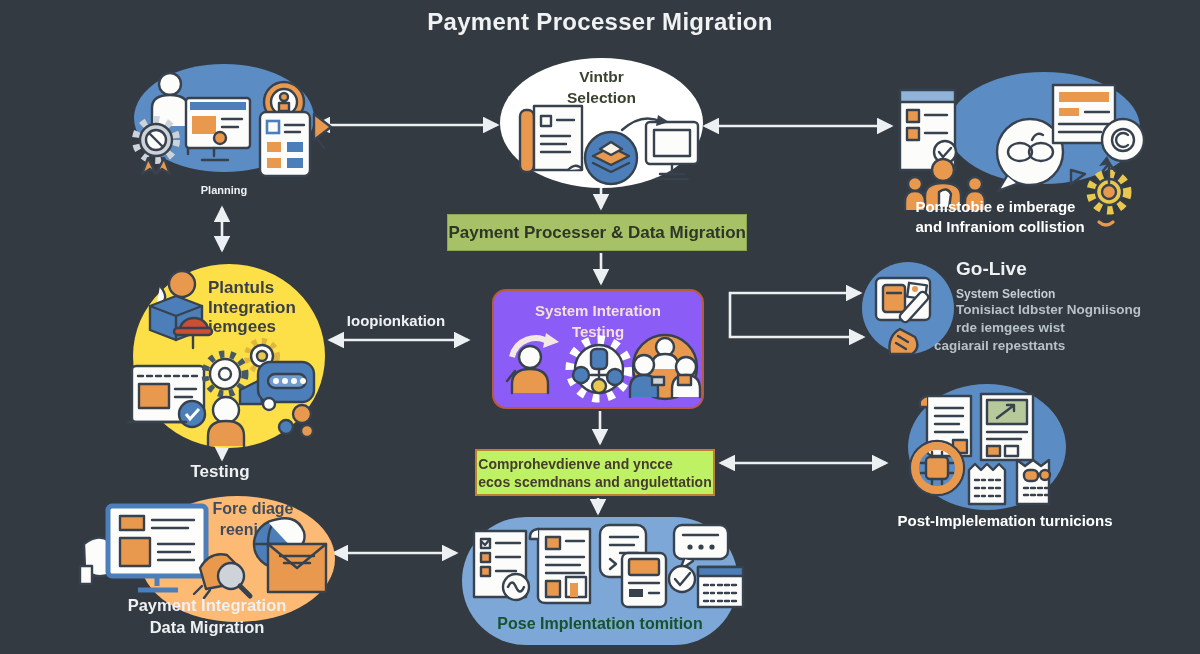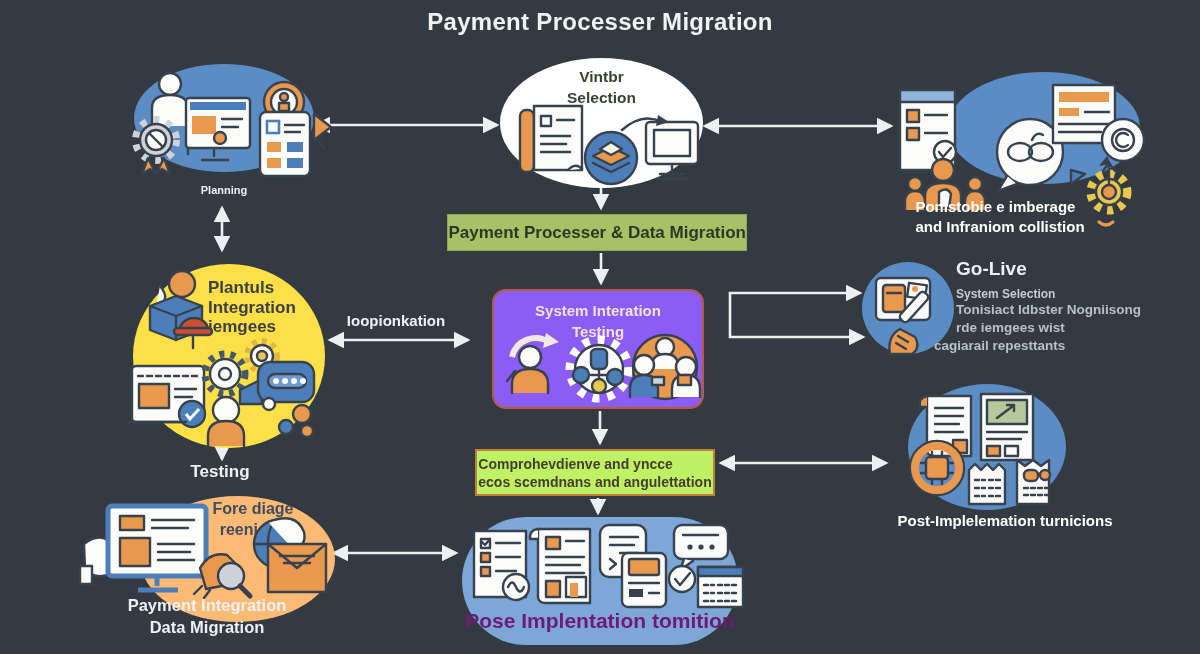--- a/index.html
+++ b/index.html
@@ -33,21 +33,21 @@
   #t-sit{position:absolute;left:0;top:9px;width:100%;text-align:center;font-size:15px;font-weight:800;color:#f6e0d8;line-height:21px;}
   #t-golive{position:absolute;left:956px;top:258px;color:#eef1f3;}
   #t-golive .gl1{font-size:19px;font-weight:800;}
   #t-golive .gl2{font-size:12px;font-weight:800;color:#c6cdd3;margin-top:7px;}
   #t-golive .gls{font-size:13.5px;font-weight:700;color:#b8c1c8;line-height:18px;}
   #t-golive .ind{margin-left:-22px;}
   #t-bannerorange div{font-size:14px;font-weight:800;color:#463c2e;line-height:18px;white-space:nowrap;}
   #t-bottomright{left:1005px;top:512px;font-size:15px;}
   #t-forediage{position:absolute;left:0;top:2px;width:150px;text-align:center;font-size:16px;font-weight:800;color:#3e4c5f;line-height:21px;}
   #t-bottomleft{left:207px;top:594px;font-size:16.5px;line-height:22px;text-align:center;}
-  #t-pill{position:absolute;left:0;bottom:12px;width:100%;text-align:center;font-size:21px;font-weight:800;color:#701a75;}
+  #t-pill{position:absolute;left:0;bottom:12px;width:100%;text-align:center;font-size:16px;font-weight:800;color:#14532d;}
   
   .ics{position:absolute;overflow:visible;}
   .st{stroke:#37424e;stroke-width:2.4;stroke-linejoin:round;stroke-linecap:round;}
   .nf{fill:none}.fw{fill:#fcfcfb}.fo{fill:#e9994e}.fb{fill:#4c7fba}.fy{fill:#e9c84f}.fg{fill:#cdd3d8}
   #arrows{position:absolute;left:0;top:0;}
 </style>
 </head>
 <body>
 
 <div class="stage">

